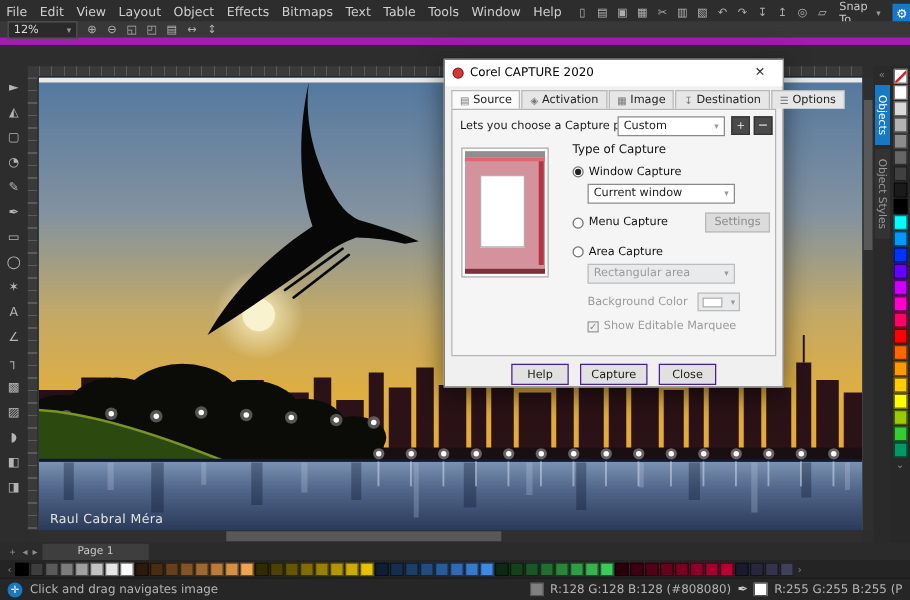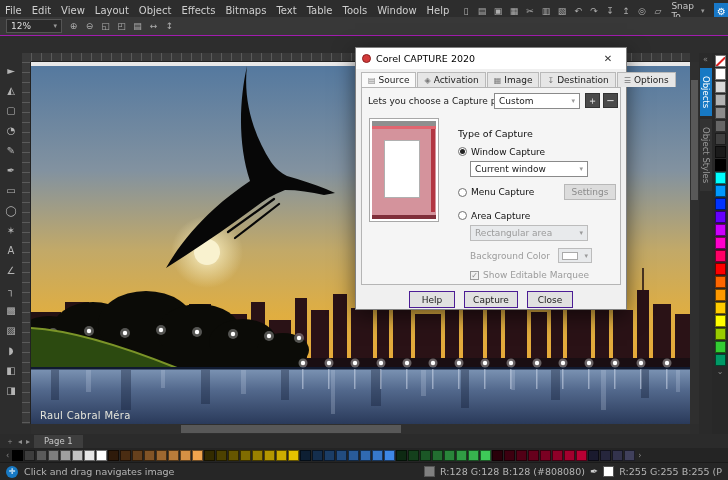--- a/index.html
+++ b/index.html
@@ -15,21 +15,21 @@
   .menu-items { display:flex; align-items:center; height:100%; }
   .menu-item { padding:0 5px; line-height:16px; color:#cfcfcf; cursor:default; }
   .tb-icons { display:flex; align-items:center; gap:1px; margin-left:4px; }
   .tb-ico { width:15px; height:14px; text-align:center; line-height:14px; font-size:9px; color:#aeaeae; }
   .mb-right { margin-left:auto; display:flex; align-items:center; padding-right:3px; }
   .snap, .launch { display:flex; align-items:center; gap:3px; padding:0 6px; height:15px; color:#c8c8c8; font-size:9px; }
   .gear { width:20px; height:16px; background:#1878c8; color:#fff; display:flex; align-items:center; justify-content:center; font-size:10px; margin:0 3px; }
   .caret { font-size:7px; color:#9a9a9a; }
   
   .propertybar { position:absolute; left:0; top:17px; width:728px; height:19px;
-    background:#383838; border-bottom:1px solid #a21caf; display:flex; align-items:center; padding-left:6px; }
+    background:#383838; border-bottom:6px solid #a21caf; display:flex; align-items:center; padding-left:6px; }
   .combo { display:flex; align-items:center; justify-content:space-between; width:56px; height:14px;
     background:#2a2a2a; border:1px solid #555; padding:0 4px; font-size:9px; color:#ddd; }
   
   .tabbar { position:absolute; left:0; top:36px; width:728px; height:17px; background:#232323; display:flex; align-items:flex-end; }
   .doc-tabs { display:flex; margin-left:22px; height:16px; }
   .doc-tab { padding:0 10px; font-size:9px; line-height:16px; background:#3a3a3a; color:#b5b5b5; margin-right:1px; }
   .doc-tab.active { background:#1779c4; color:#fff; }
   
   .ruler-corner { position:absolute; left:22px; top:53px; width:9px; height:9px; background:#3a3a3a; }
   .ruler-h { position:absolute; left:31px; top:53px; width:659px; height:9px; background:#3a3a3a;
@@ -58,21 +58,21 @@
     display:flex; flex-direction:column; align-items:center; padding-top:2px; gap:1px; }
   .swatch { width:11px; height:11px; flex:0 0 auto; border:1px solid rgba(0,0,0,.55); }
   .swatch.v { width:11px; height:12px; }
   .swatch.none { background:#fff; position:relative; overflow:hidden; }
   .swatch.none::after { content:""; position:absolute; left:-2px; right:-2px; top:45%; height:2px; background:#d22; transform:rotate(-45deg); }
   .pal-arrow { color:#8a8a8a; font-size:8px; padding:0 2px; }
   
   .pagebar { position:absolute; left:0; top:434px; width:728px; height:14px; background:#2b2b2b;
     display:flex; align-items:center; gap:4px; padding-left:6px; font-size:9px; }
   .pg-ico { color:#909090; font-size:8px; }
-  .page-tab { background:#3e3e3e; color:#c8c8c8; padding:0 10px; height:13px; line-height:13px; font-size:8.5px; }
+  .page-tab { background:#3e3e3e; color:#c8c8c8; padding:0 28px; height:13px; line-height:13px; font-size:8.5px; }
   .palette-bottom { position:absolute; left:0; top:448px; width:728px; height:14px; background:#242424;
     display:flex; align-items:center; gap:1px; padding:0 4px; overflow:hidden; }
   .statusbar { position:absolute; left:0; top:462px; width:728px; height:18px; background:#262626; border-top:1px solid #1a1a1a;
     display:flex; align-items:center; gap:6px; padding:0 6px; font-size:9.5px; color:#b5b5b5; }
   .nav-ico { width:12px; height:12px; border-radius:50%; background:#1779c4; color:#fff; font-size:8px; line-height:12px; text-align:center; }
   .sb-right { margin-left:auto; display:flex; align-items:center; gap:5px; white-space:nowrap; overflow:hidden; }
   .swatch-sm { width:11px; height:11px; border:1px solid #555; display:inline-block; flex:0 0 auto; }
   .pen { font-size:10px; color:#ccc; }
   
   .dialog { position:absolute; left:355px; top:47px; width:272px; height:263px; background:#f0f0f0;
@@ -97,21 +97,21 @@
     border:1px solid #333; font-size:10px; line-height:13px; text-align:center; }
   .sq-add { left:219px; } .sq-del { left:237px; }
   .preview { position:absolute; left:7px; top:30px; width:70px; height:104px; border:1px solid #a8a8a8; background:#fff; padding:2px; }
   .pv-win { width:100%; height:100%; background:#c9c9c9; position:relative; }
   .pv-top { height:5px; background:#8f8f8f; }
   .pv-main { position:absolute; left:0; right:0; top:5px; bottom:4px; background:#d4939c; }
   .pv-accent { position:absolute; left:0; right:0; top:0; height:3px; background:#e26570; }
   .pv-page { position:absolute; left:12px; top:14px; width:36px; height:58px; background:#fff; border:1px solid #b0b0b0; }
   .pv-right { position:absolute; right:1px; top:3px; bottom:3px; width:4px; background:#b23642; }
   .pv-bottom { position:absolute; left:0; right:0; bottom:0; height:4px; background:#7f2f3a; }
-  .type-col { position:absolute; left:96px; top:40px; width:158px; }
+  .type-col { position:absolute; left:96px; top:26px; width:158px; }
   .heading { font-size:9.5px; margin-bottom:6px; color:#111; }
   .radio-row { display:flex; align-items:center; gap:4px; height:13px; font-size:9px; color:#111; }
   .radio { width:9px; height:9px; border:1px solid #707070; border-radius:50%; background:#fff; flex:0 0 auto; }
   .radio.checked::after { content:""; display:block; width:5px; height:5px; margin:1px; border-radius:50%; background:#222; }
   .dd.wide { width:118px; margin:3px 0 7px 12px; }
   .radio-line { display:flex; align-items:center; justify-content:space-between; margin-bottom:9px; }
   .btn { background:#e1e1e1; border:1px solid #4c1d95; font-size:9px; color:#1a1a1a;
     font-family:"DejaVu Sans","Liberation Sans",sans-serif; }
   .btn.settings { width:52px; height:16px; background:#dcdcdc; color:#8c8c8c; border-color:#b8b8b8; }
   .bg-row { display:flex; align-items:center; gap:8px; margin:0 0 7px 12px; }

